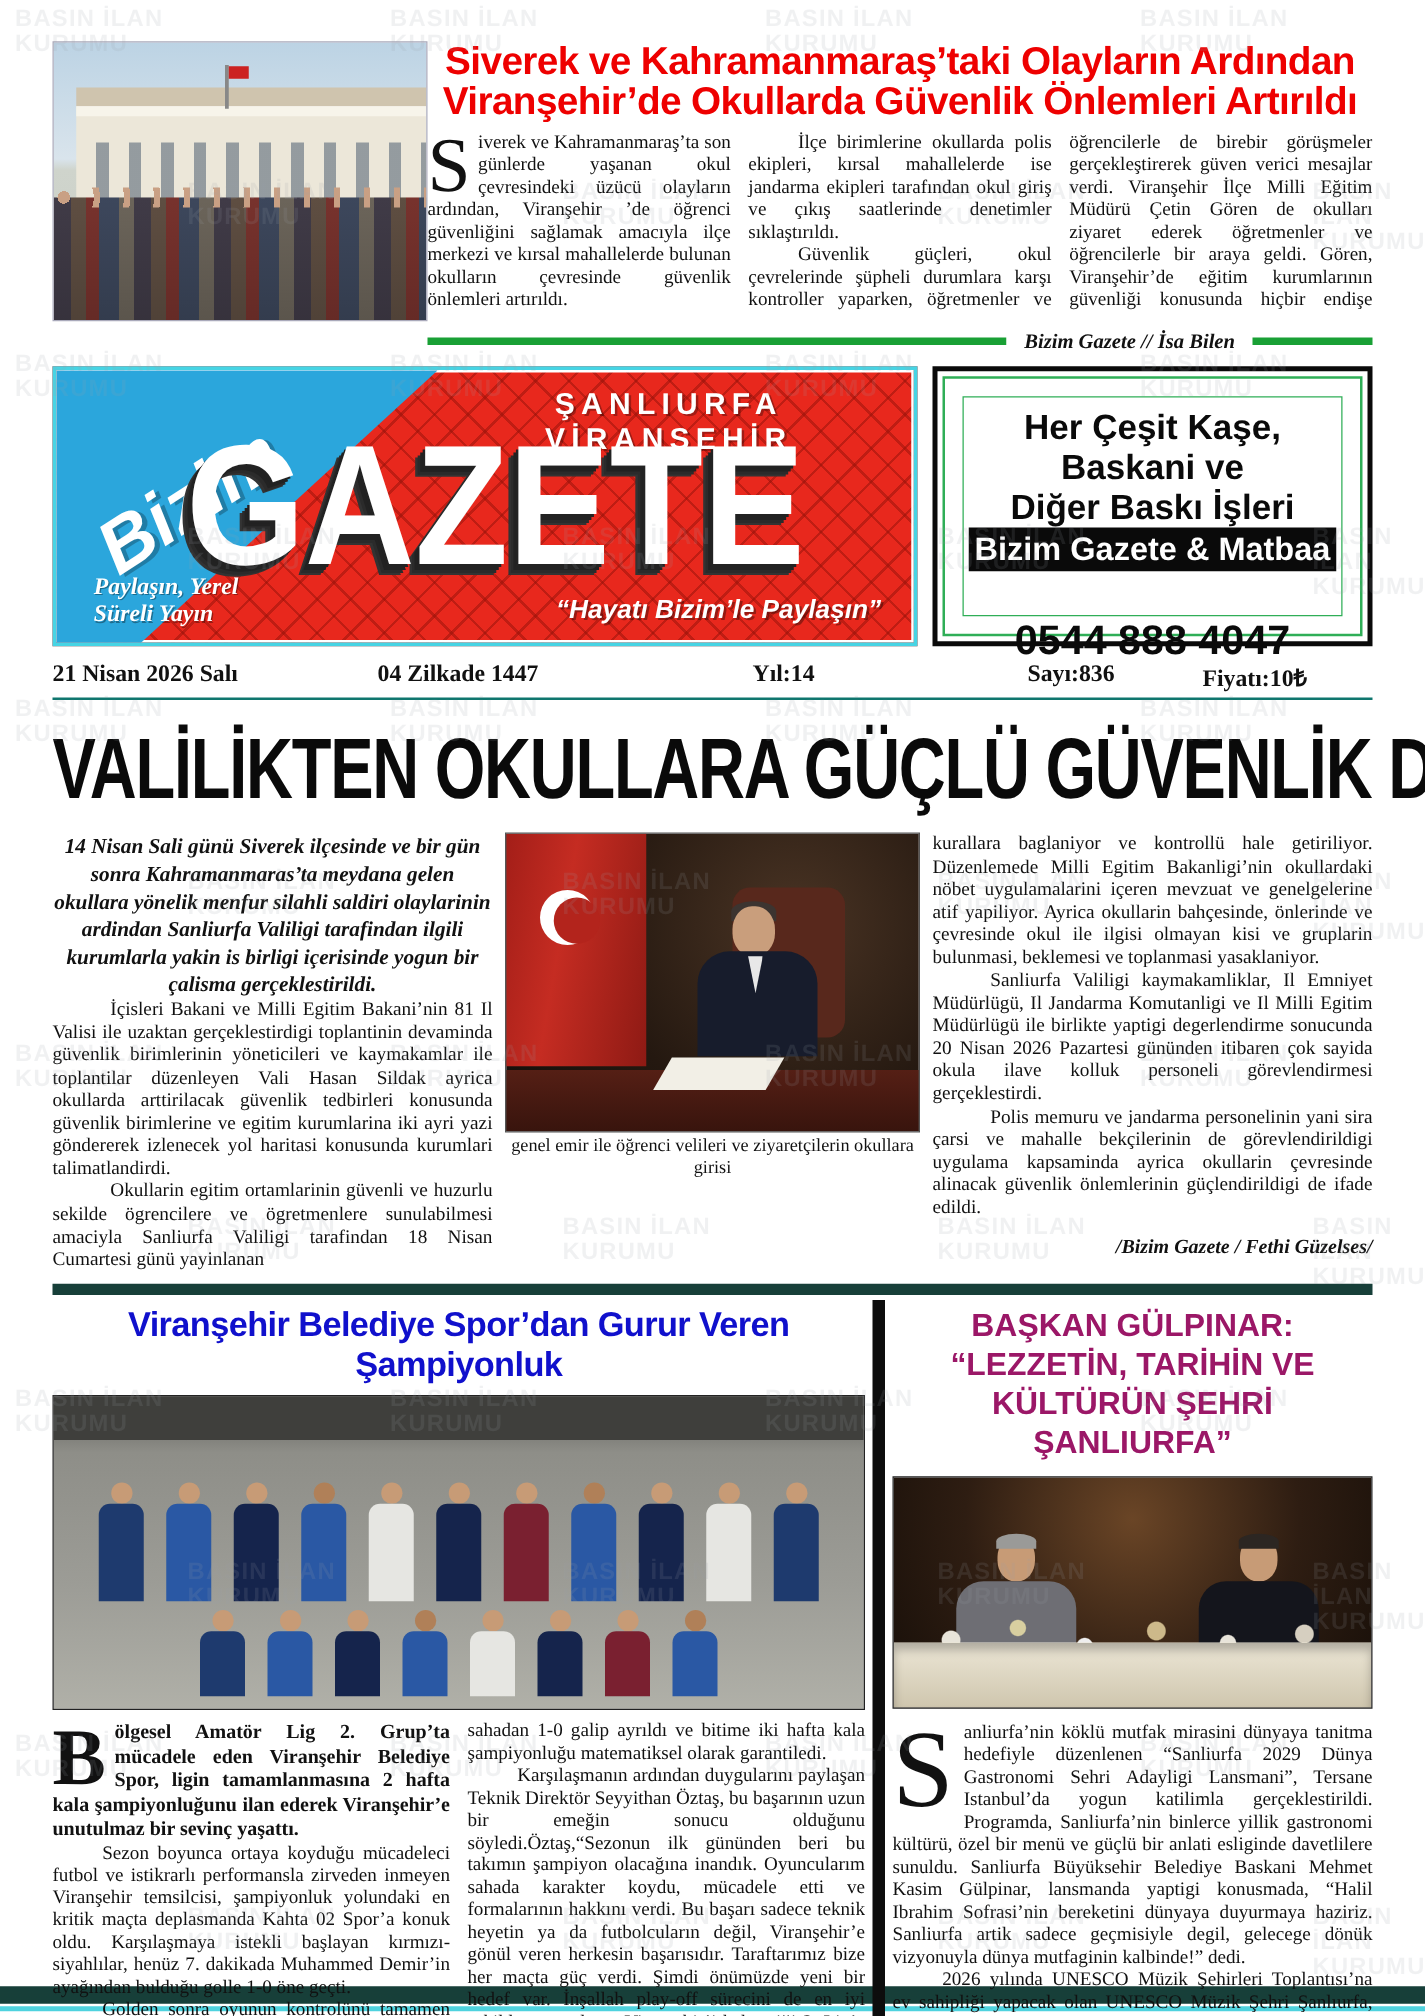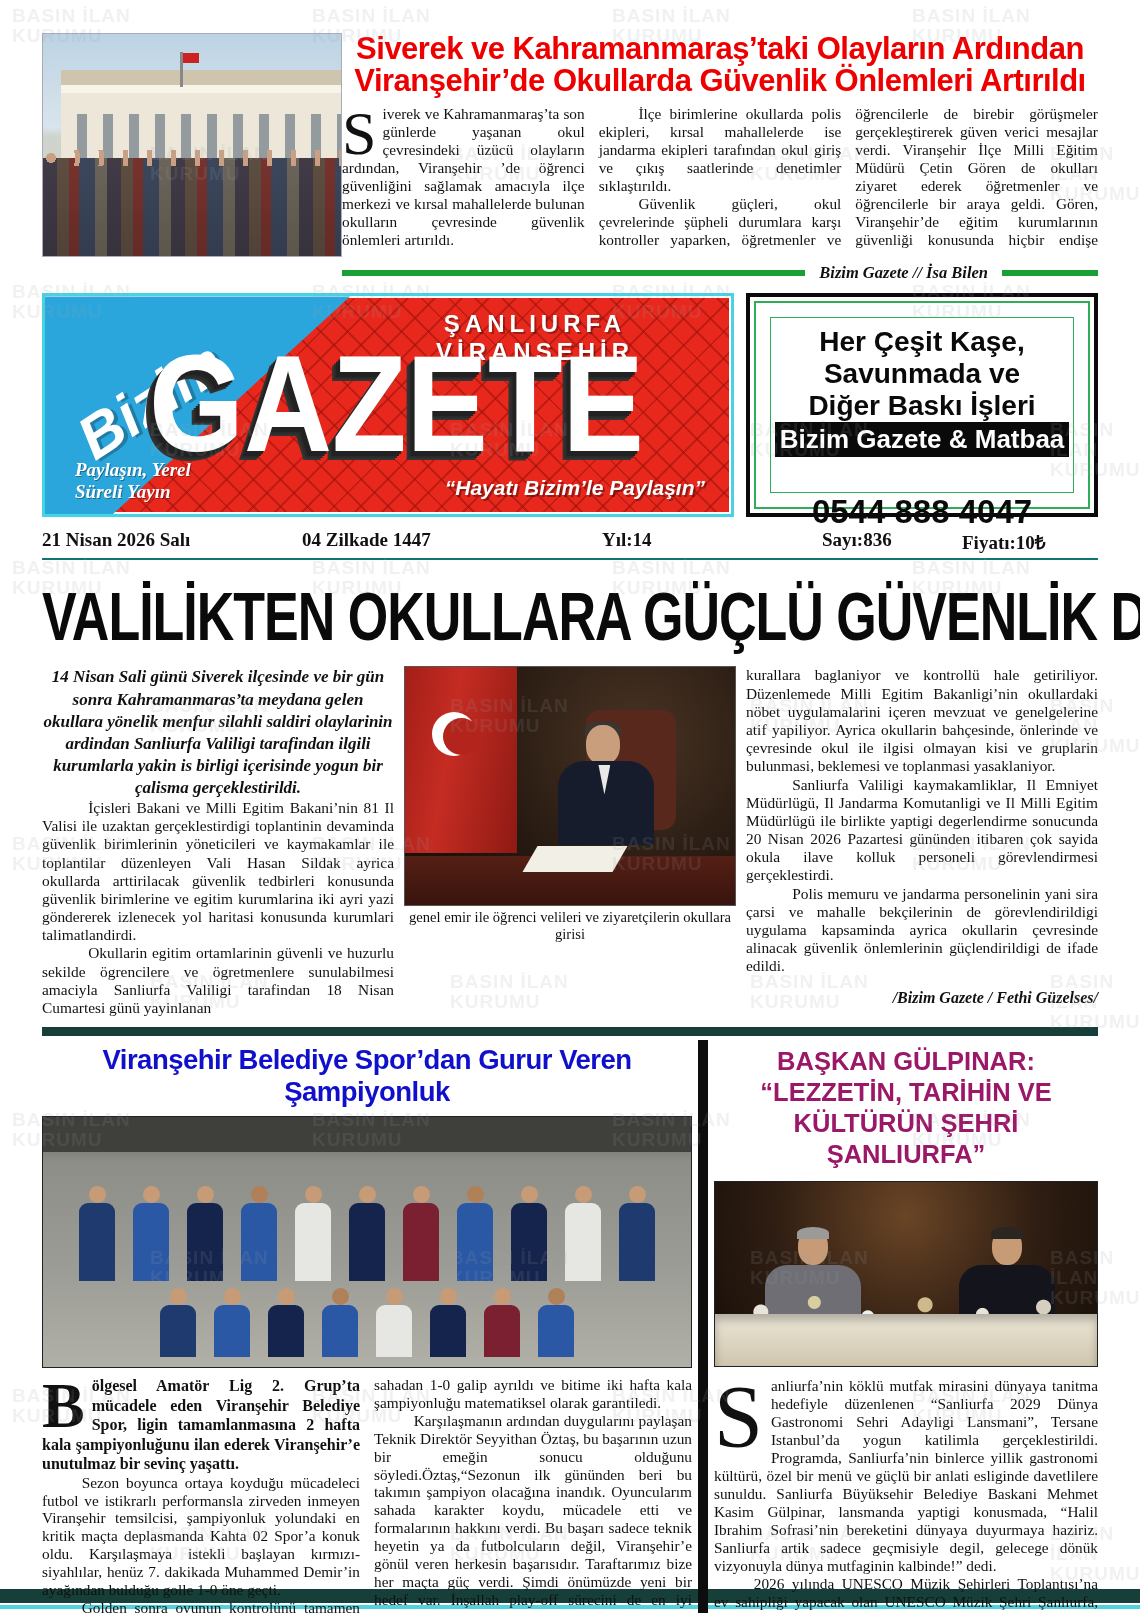--- a/index.html
+++ b/index.html
@@ -333,21 +333,21 @@
         <div class="logo-main">GAZETE</div>
         <div class="logo-tagline" style="white-space:pre-line">Paylaşın, Yerel
 Süreli Yayın</div>
         <div class="logo-slogan">“Hayatı Bizim’le Paylaşın”</div>
       </div>
       <div class="ad-box">
         <div class="ad-inner">
           <div class="ad-inner2">
             <div class="ad-lines">
               <span>Her Çeşit Kaşe,</span><br>
-              <span>Savunmada ve</span><br>
+              <span>Baskani ve</span><br>
               <span>Diğer Baskı İşleri</span><br>
             </div>
             <div class="ad-bar">Bizim Gazete &amp; Matbaa</div>
             <div class="ad-phone">0544 888 4047</div>
           </div>
         </div>
       </div>
     </div>
 
     <div class="dateline">

